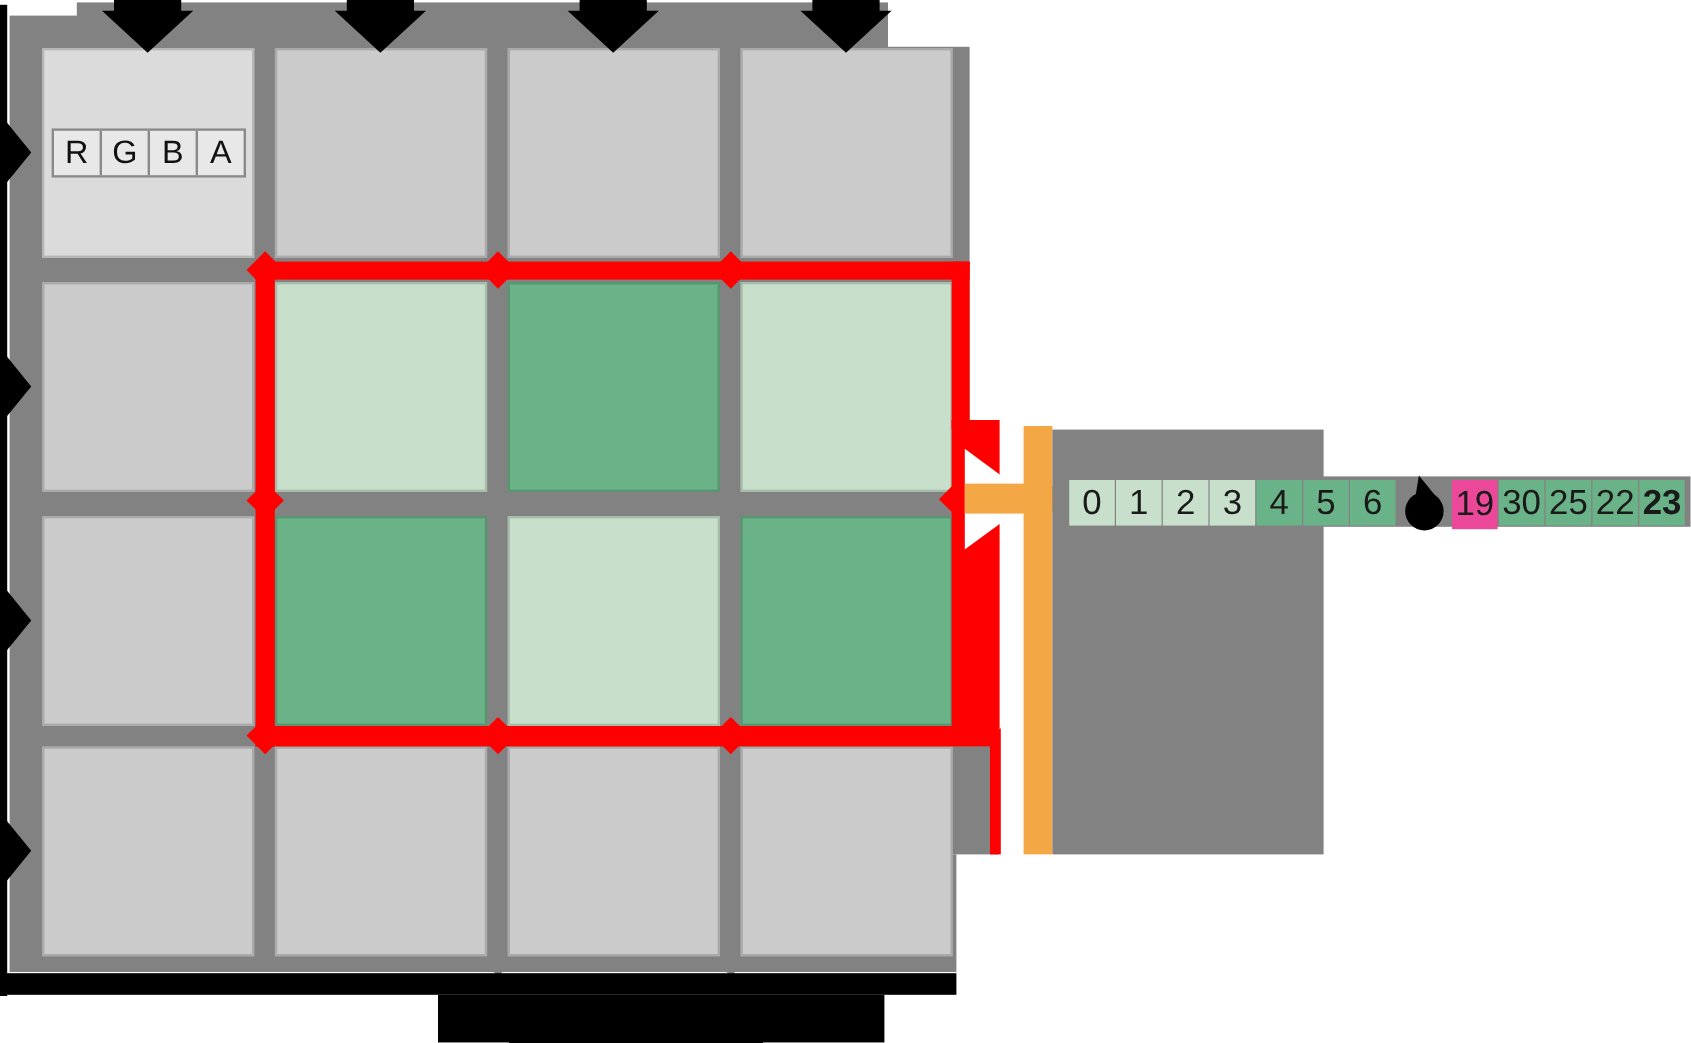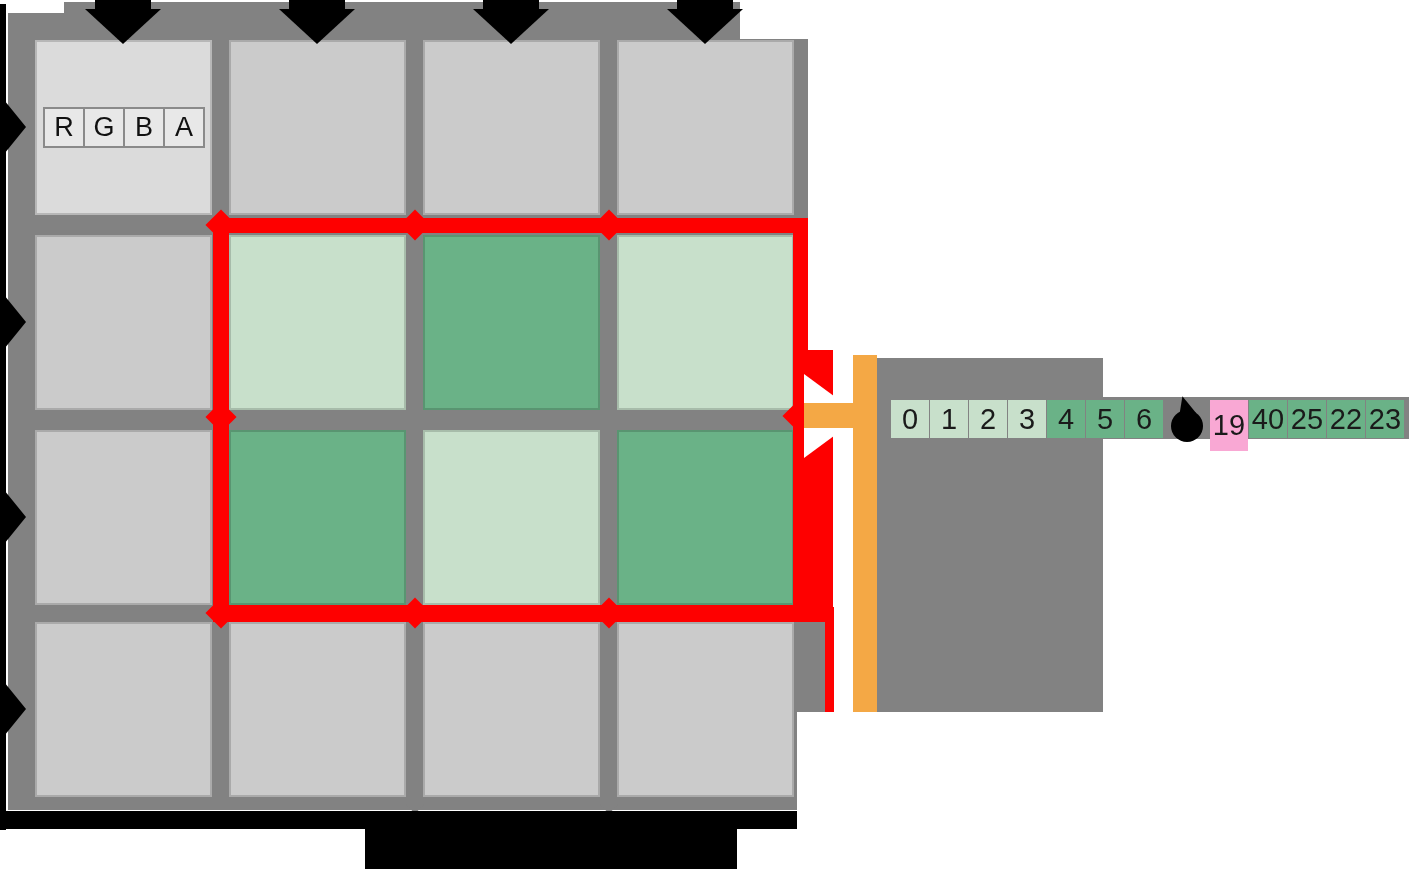--- a/index.html
+++ b/index.html
@@ -74,25 +74,25 @@
       <div class="abs num" style="left: 930px; top: 400px; width: 38px; height: 38px; background: rgb(200, 224, 203);">1</div>
       <div class="abs num" style="left: 969px; top: 400px; width: 38px; height: 38px; background: rgb(200, 224, 203);">2</div>
       <div class="abs num" style="left: 1008px; top: 400px; width: 38px; height: 38px; background: rgb(200, 224, 203);">3</div>
       <div class="abs num" style="left: 1047px; top: 400px; width: 38px; height: 38px; background: rgb(106, 178, 135);">4</div>
       <div class="abs num" style="left: 1086px; top: 400px; width: 38px; height: 38px; background: rgb(106, 178, 135);">5</div>
       <div class="abs num" style="left: 1125px; top: 400px; width: 38px; height: 38px; background: rgb(106, 178, 135);">6</div>
       <div class="abs" style="left: 1164px; top: 400px; width: 46px; height: 38px;">
         <div class="abs" style="left: 7px; top: 10px; width: 32px; height: 32px; background: rgb(0, 0, 0); border-radius: 50%;"></div>
         <div class="abs tri" style="left: 12px; top: -4px; border-left: 9px solid transparent; border-right: 9px solid transparent; border-bottom: 20px solid rgb(0, 0, 0); transform: rotate(-15deg);"></div>
       </div>
-      <div class="abs num" style="left: 1210px; top: 400px; width: 38px; height: 51px; background: #f9a8d4;">19</div>
-      <div class="abs num" style="left: 1249px; top: 400px; width: 38px; height: 38px; background: rgb(106, 178, 135);">40</div>
+      <div class="abs num" style="left: 1210px; top: 400px; width: 38px; height: 41px; background: #ec4899;">19</div>
+      <div class="abs num" style="left: 1249px; top: 400px; width: 38px; height: 38px; background: rgb(106, 178, 135);">30</div>
       <div class="abs num" style="left: 1288px; top: 400px; width: 38px; height: 38px; background: rgb(106, 178, 135);">25</div>
       <div class="abs num" style="left: 1327px; top: 400px; width: 38px; height: 38px; background: rgb(106, 178, 135);">22</div>
-      <div class="abs num" style="left: 1366px; top: 400px; width: 38px; height: 38px; background: rgb(106, 178, 135);">23</div>
+      <div class="abs num" style="left: 1366px; top: 400px; width: 38px; height: 38px; background: rgb(106, 178, 135); font-weight: bold;">23</div>
     </div>
   <div id="layer-anno">
       <div class="abs" style="left: 95px; top: 0px; width: 56px; height: 11px; background: rgb(0, 0, 0);"></div>
       <div class="abs tri" style="left: 85px; top: 9px; border-left: 38px solid transparent; border-right: 38px solid transparent; border-top: 35px solid rgb(0, 0, 0);"></div>
       <div class="abs" style="left: 289px; top: 0px; width: 56px; height: 11px; background: rgb(0, 0, 0);"></div>
       <div class="abs tri" style="left: 279px; top: 9px; border-left: 38px solid transparent; border-right: 38px solid transparent; border-top: 35px solid rgb(0, 0, 0);"></div>
       <div class="abs" style="left: 483px; top: 0px; width: 56px; height: 11px; background: rgb(0, 0, 0);"></div>
       <div class="abs tri" style="left: 473px; top: 9px; border-left: 38px solid transparent; border-right: 38px solid transparent; border-top: 35px solid rgb(0, 0, 0);"></div>
       <div class="abs" style="left: 677px; top: 0px; width: 56px; height: 11px; background: rgb(0, 0, 0);"></div>
       <div class="abs tri" style="left: 667px; top: 9px; border-left: 38px solid transparent; border-right: 38px solid transparent; border-top: 35px solid rgb(0, 0, 0);"></div>

